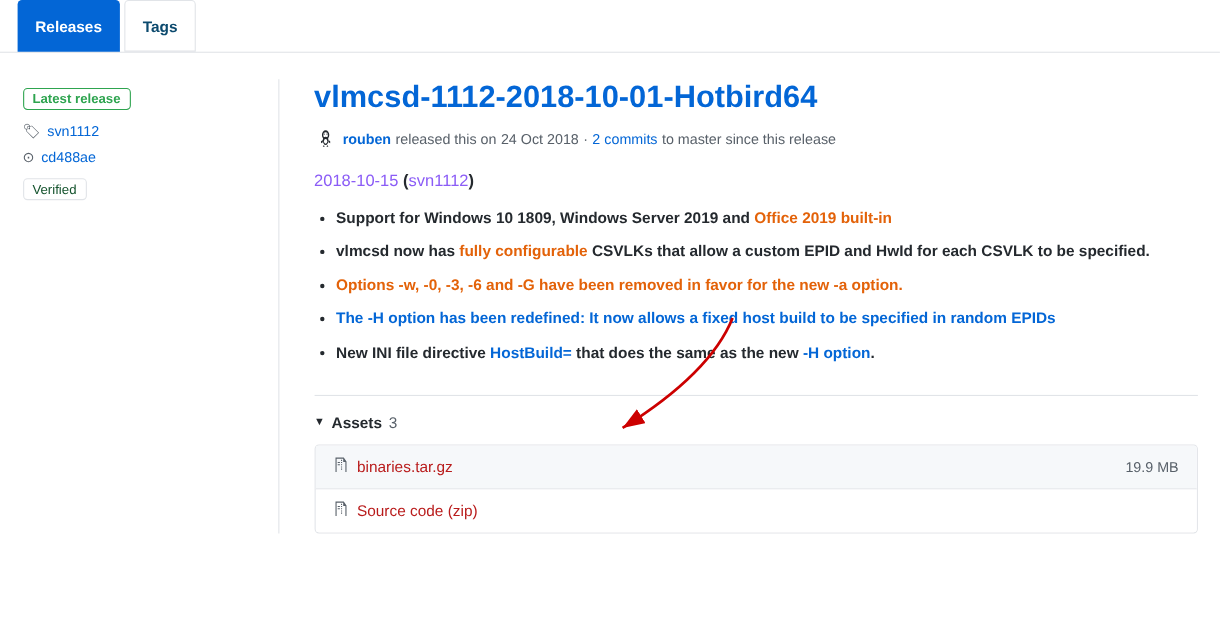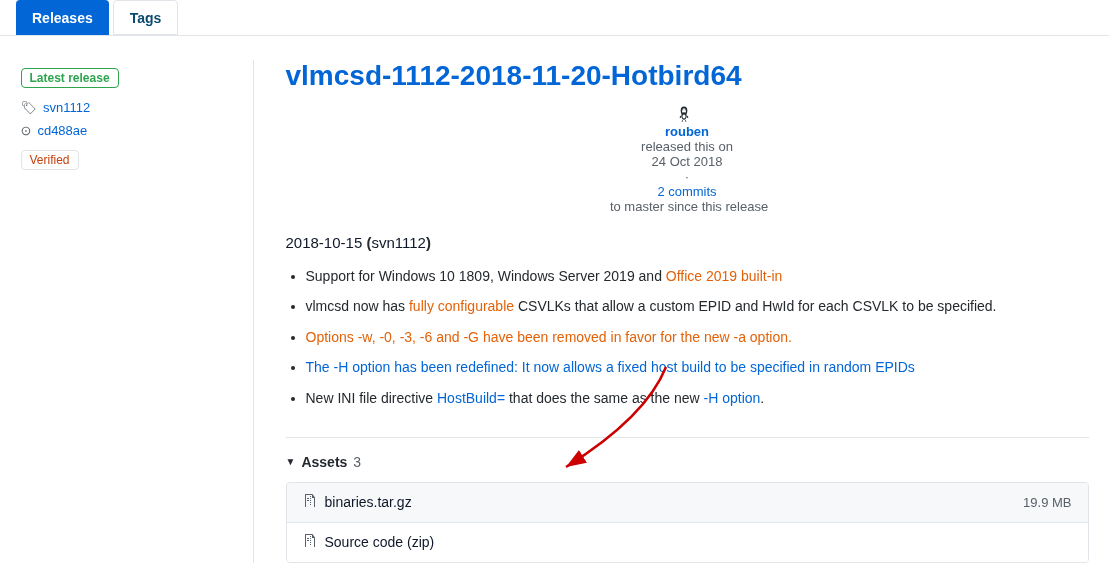--- a/index.html
+++ b/index.html
@@ -14,21 +14,21 @@
       background: #fff;
     }
     .tab-btn {
       padding: 8px 16px;
       font-size: 14px;
       font-weight: 600;
       border: none;
       cursor: pointer;
       border-radius: 4px 4px 0 0;
       margin-right: 4px;
-      height: 35px;
+      height: 47px;
     }
     .tab-btn.active {
       background: #0366d6;
       color: #fff;
     }
     .tab-btn.inactive {
       background: transparent;
       color: #0c4a6e;
       border: 1px solid #e1e4e8;
     }
@@ -77,21 +77,21 @@
       color: #0366d6;
       text-decoration: none;
     }
     .verified-badge {
       display: inline-block;
       margin-top: 4px;
       padding: 2px 8px;
       border: 1px solid #e1e4e8;
       border-radius: 4px;
       font-size: 12px;
-      color: #c2410c;
+      color: #14532d;
     }
 
     
     .content {
       flex: 1;
       border-left: 1px solid #e1e4e8;
       padding-left: 32px;
     }
     .release-title {
       font-size: 28px;
@@ -100,49 +100,49 @@
       text-decoration: none;
       display: block;
       margin-bottom: 12px;
     }
     .release-meta {
       display: flex;
       align-items: center;
       font-size: 13px;
       color: #586069;
       margin-bottom: 20px;
-      flex-direction: column;
     }
     .release-meta .author-link {
       color: #0366d6;
       text-decoration: none;
       font-weight: 600;
     }
     .release-meta .commits-link {
       color: #0366d6;
       text-decoration: none;
     }
 
     .release-date-header {
       font-size: 15px;
       font-weight: 600;
       margin-bottom: 14px;
       color: #24292e;
     }
     .release-date-header span {
       font-weight: 400;
-      color: #0f172a;
+      color: #8b5cf6;
       text-align: center;
     }
 
     .release-notes {
       margin-bottom: 28px;
     }
     .release-notes ul {
       padding-left: 20px;
+      font-weight: bold;
     }
     .release-notes ul li {
       margin-bottom: 8px;
       line-height: 1.6;
       color: #24292e;
     }
     .highlight-orange { color: #e36209; }
     .highlight-blue { color: #0366d6; }
 
     
@@ -191,21 +191,21 @@
     .asset-left {
       display: flex;
       align-items: center;
     }
     .file-icon {
       margin-right: 8px;
       color: #586069;
       font-size: 14px;
     }
     .asset-name {
-      color: #0f172a;
+      color: #b91c1c;
       text-decoration: none;
       font-size: 14px;
     }
     .asset-size {
       color: #586069;
       font-size: 13px;
     }
     .assets-wrapper {
       position: relative;
     }
@@ -238,21 +238,21 @@
       <li>
         <span class="meta-icon">⊙</span>
         <a href="#">cd488ae</a>
       </li>
     </ul>
     <div class="verified-badge">Verified</div>
   </div>
 
   <div class="content">
 
-    <a href="#" class="release-title">vlmcsd-1112-2018-11-20-Hotbird64</a>
+    <a href="#" class="release-title">vlmcsd-1112-2018-10-01-Hotbird64</a>
 
     <div class="release-meta">
 
       <svg class="penguin-icon" viewBox="0 0 24 24" fill="#24292e" xmlns="http://www.w3.org/2000/svg">
         <ellipse cx="12" cy="8" rx="4" ry="5" fill="#24292e"></ellipse>
         <ellipse cx="12" cy="8" rx="2.5" ry="3" fill="#fff"></ellipse>
         <ellipse cx="10.5" cy="7" rx="0.7" ry="0.7" fill="#24292e"></ellipse>
         <ellipse cx="13.5" cy="7" rx="0.7" ry="0.7" fill="#24292e"></ellipse>
         <path d="M9 13 C9 17 10 19 12 19 C14 19 15 17 15 13 C15 11 13.5 10 12 10 C10.5 10 9 11 9 13Z" fill="#24292e"></path>
         <ellipse cx="12" cy="15" rx="1.8" ry="2.5" fill="#fff"></ellipse>

